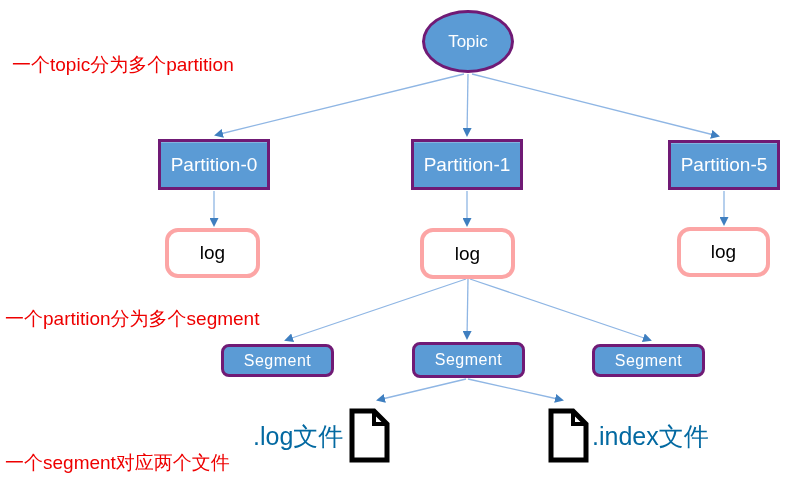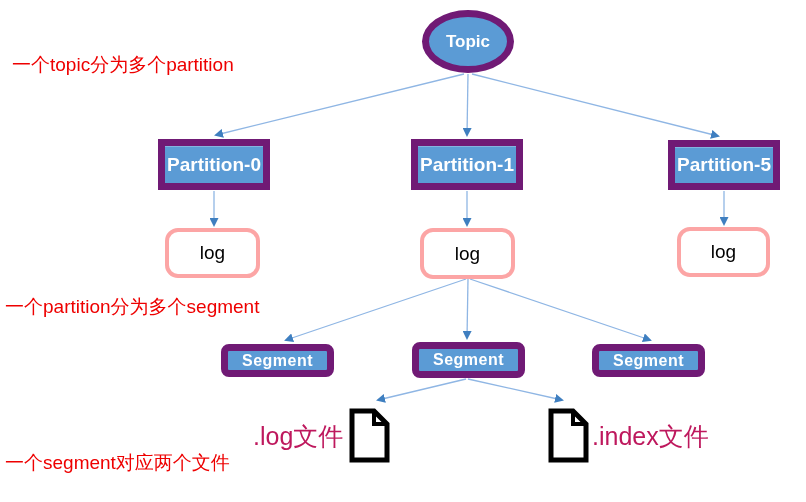--- a/index.html
+++ b/index.html
@@ -5,41 +5,41 @@
   html,body{margin:0;padding:0;background:#ffffff;}
   .canvas{
     position:relative;width:806px;height:502px;background:#ffffff;overflow:hidden;
     font-family:"Liberation Sans","DejaVu Sans",sans-serif;
   }
   .arrows{position:absolute;left:0;top:0;width:806px;height:502px;pointer-events:none;}
   .node{
     position:absolute;display:flex;align-items:center;justify-content:center;
     box-sizing:border-box;text-align:center;border-radius:8px;
   }
-  .blue{background:#5B9BD5;border:7px solid #701a75;color:#ffffff;font-weight:bold;}
+  .blue{background:#5B9BD5;border:3px solid #701a75;color:#ffffff;font-weight:normal;}
   .ellipse{border-radius:50%;font-size:17px;}
   .partition{border-radius:0;font-size:19px;box-shadow:inset 0 1px 0 rgba(255,255,255,.25);}
   .logbox{background:#ffffff;border:4px solid #fca5a5;border-radius:13px;color:#000000;font-size:19px;}
   .segment{font-size:16px;letter-spacing:.5px;}
   .annotation{position:absolute;color:#EE0000;font-size:19px;white-space:nowrap;}
-  .filelabel{position:absolute;color:#be185d;font-size:25px;white-space:nowrap;text-align:right;}
+  .filelabel{position:absolute;color:#0369a1;font-size:25px;white-space:nowrap;text-align:right;}
   .fileicon{position:absolute;}
   
   #topic{left:422px;top:10px;width:92px;height:63px;}
   #p0{left:158px;top:139px;width:112px;height:51px;}
   #p1{left:411px;top:139px;width:112px;height:51px;}
   #p2{left:668px;top:140px;width:112px;height:50px;}
   #log0{left:165px;top:228px;width:95px;height:50px;}
   #log1{left:420px;top:228px;width:95px;height:51px;}
   #log2{left:677px;top:227px;width:93px;height:50px;}
   #seg0{left:221px;top:344px;width:113px;height:33px;}
   #seg1{left:412px;top:342px;width:113px;height:36px;}
   #seg2{left:592px;top:344px;width:113px;height:33px;}
   #ann0{left:12px;top:52px;}
-  #ann1{left:5px;top:294px;text-align:right;}
+  #ann1{left:5px;top:306px;text-align:right;}
   #ann2{left:5px;top:450px;}
   #filelabel0{left:253px;top:420px;}
   #filelabel1{left:592px;top:420px;}
   #fileicon0{left:348px;top:407px;}
   #fileicon1{left:547px;top:407px;}
 </style>
 </head>
 <body>
 
 <div class="canvas">

